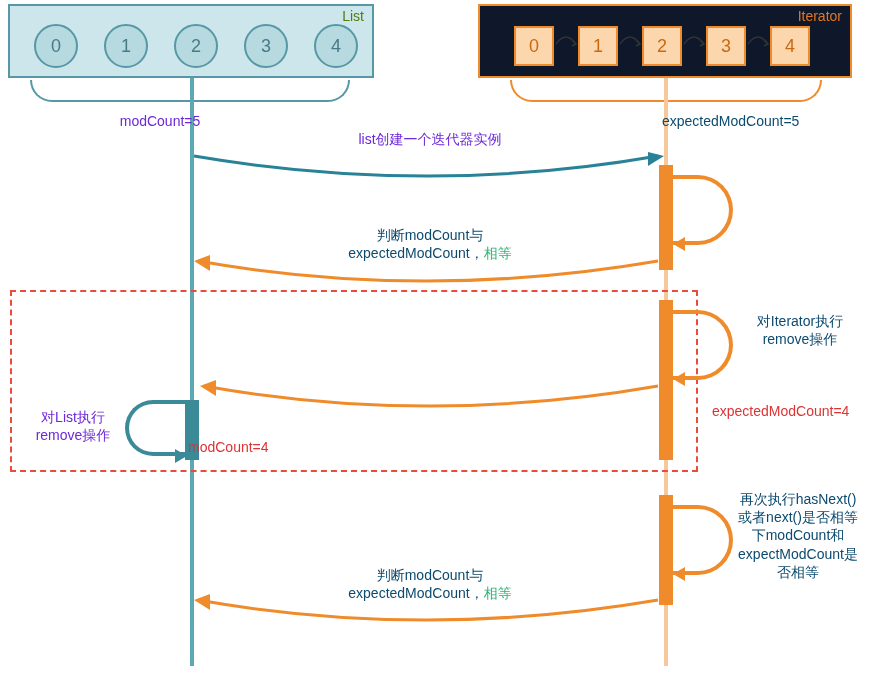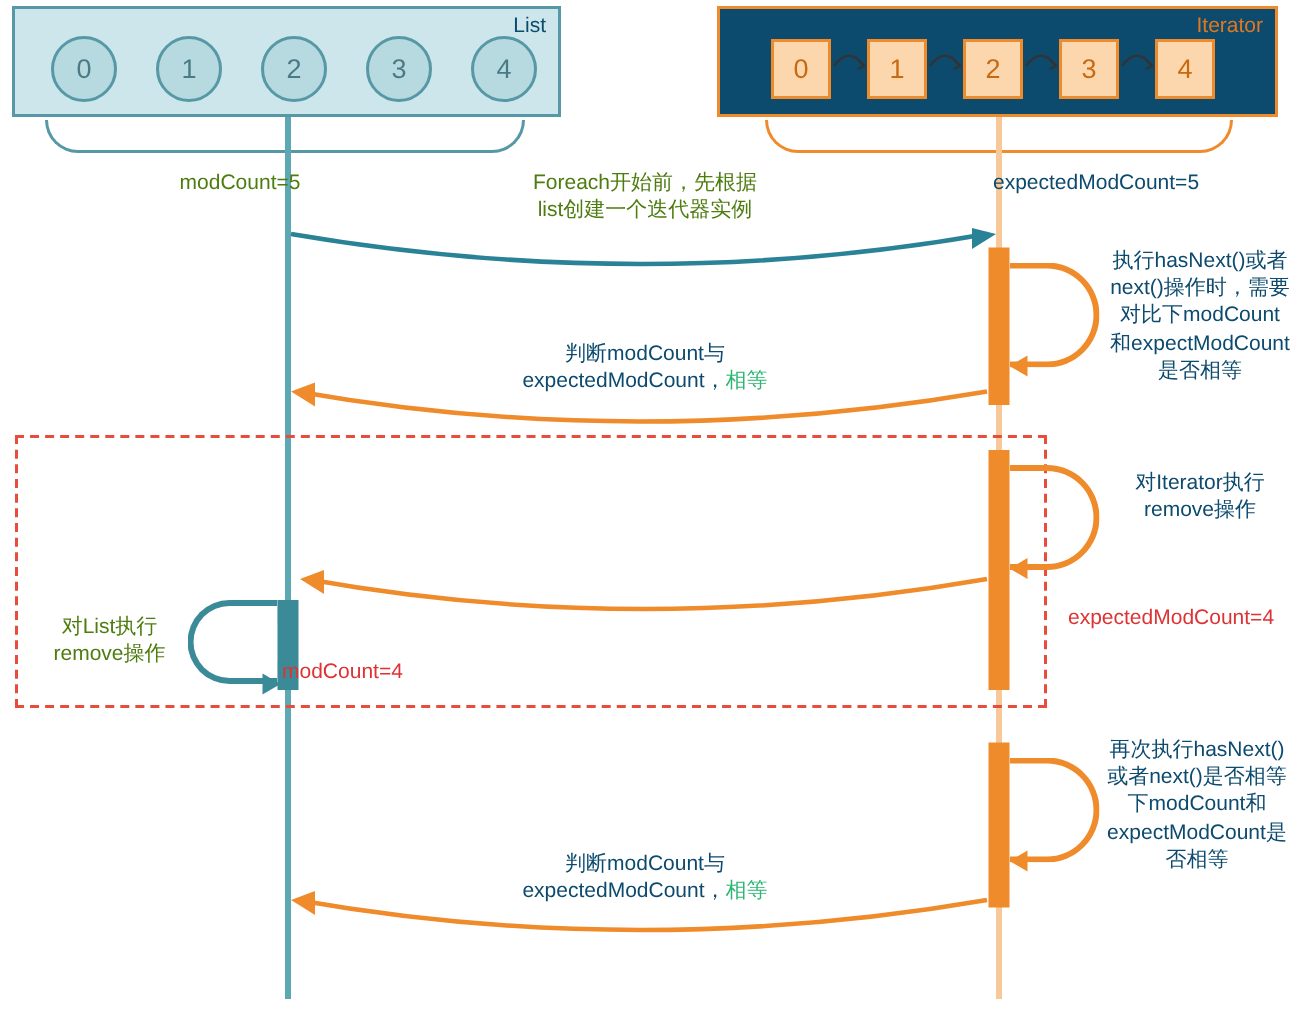--- a/index.html
+++ b/index.html
@@ -4,33 +4,33 @@
 <style>
   * { box-sizing: border-box; margin: 0; padding: 0; }
   body { font-family: Arial, "Microsoft YaHei", sans-serif; font-size: 14px; background: #fff; }
   .stage { position: relative; width: 876px; height: 676px; }
 
   
   .list-box {
     position: absolute; left: 8px; top: 4px; width: 366px; height: 74px;
     border: 2px solid #5698a5; background: #cde6eb;
   }
-  .list-label { position: absolute; right: 8px; top: 2px; color: #0c4a6e; font-size: 14px; }
+  .list-label { position: absolute; right: 8px; top: 2px; color: #4d7c0f; font-size: 14px; }
   .list-nodes { position: absolute; left: 24px; top: 18px; display: flex; gap: 26px; }
   .lnode {
     width: 44px; height: 44px; border-radius: 50%;
     border: 2px solid #5698a5; background: #b7d9e0;
     display: flex; align-items: center; justify-content: center;
     color: #4a7a86; font-size: 18px;
   }
 
   
   .iter-box {
     position: absolute; left: 478px; top: 4px; width: 374px; height: 74px;
-    border: 2px solid #ef8b2a; background: #0c4a6e;
+    border: 2px solid #ef8b2a; background: #0f172a;
   }
   .iter-label { position: absolute; right: 8px; top: 2px; color: #e07820; font-size: 14px; }
   .iter-nodes { position: absolute; left: 34px; top: 20px; display: flex; gap: 24px; align-items: center; }
   .inode {
     width: 40px; height: 40px;
     border: 2px solid #ef8b2a; background: #fcd7ae;
     display: flex; align-items: center; justify-content: center;
     color: #c96910; font-size: 18px; position: relative;
   }
 
@@ -58,21 +58,21 @@
 
   
   .brace-list, .brace-iter {
     position: absolute; top: 80px; height: 22px;
     border: 2px solid; border-top: none; border-radius: 0 0 90px 90px;
   }
   .brace-list { left: 30px; width: 320px; border-color: #5698a5; }
   .brace-iter { left: 510px; width: 312px; border-color: #ef8b2a; }
 
   .txt { position: absolute; line-height: 1.3; text-align: center; }
-  .c-teal { color: #4d7c0f; }
+  .c-teal { color: #6d28d9; }
   .c-orange { color: #0c4a6e; }
   .c-red { color: #d33; }
   .c-green { color: #2bb673; }
 
   
   .loop {
     position: absolute; width: 60px; height: 70px;
     border: 4px solid #ef8b2a; border-left: none;
     border-radius: 0 40px 40px 0;
   }
@@ -133,38 +133,31 @@
   <div class="brace-list"></div>
   <div class="brace-iter"></div>
 
   <div class="lifeline-list"></div>
   <div class="lifeline-iter"></div>
 
   <div class="txt c-teal" style="left:60px;top:112px;width:200px">modCount=5</div>
   <div class="txt c-orange" style="left:662px;top:112px;width:200px;text-align:left">expectedModCount=5</div>
 
   <div class="txt c-teal" style="left:300px;top:112px;width:260px">
-    <span>Foreach开始前，先根据</span><br>
+    <br>
     <span>list创建一个迭代器实例</span>
   </div>
   <svg class="arrow" style="left:192px;top:150px;width:474px;height:36px">
     <path d="M2 6 Q237 46 466 6" fill="none" stroke="#2a8297" stroke-width="3"></path>
     <path d="M456 2 L472 6 L456 16" fill="#2a8297"></path>
   </svg>
 
   <div class="act-iter1"></div>
   <div class="loop" style="left:673px;top:175px"></div>
   <div class="loop-arrow la-orange-left" style="left:673px;top:237px"></div>
-  <div class="txt c-orange" style="left:730px;top:164px;width:140px">
-    <span>执行hasNext()或者</span><br>
-    <span>next()操作时，需要</span><br>
-    <span>对比下modCount</span><br>
-    <span>和expectModCount</span><br>
-    <span>是否相等</span>
-  </div>
 
   <div class="txt" style="left:300px;top:226px;width:260px">
     <span class="c-orange">判断modCount与</span><br>
     <span class="c-orange">expectedModCount，</span><span class="c-green">相等</span>
   </div>
   <svg class="arrow" style="left:192px;top:255px;width:470px;height:36px">
     <path d="M466 6 Q233 46 6 6" fill="none" stroke="#ef8b2a" stroke-width="3"></path>
     <path d="M18 0 L2 6 L18 16" fill="#ef8b2a"></path>
   </svg>
 

